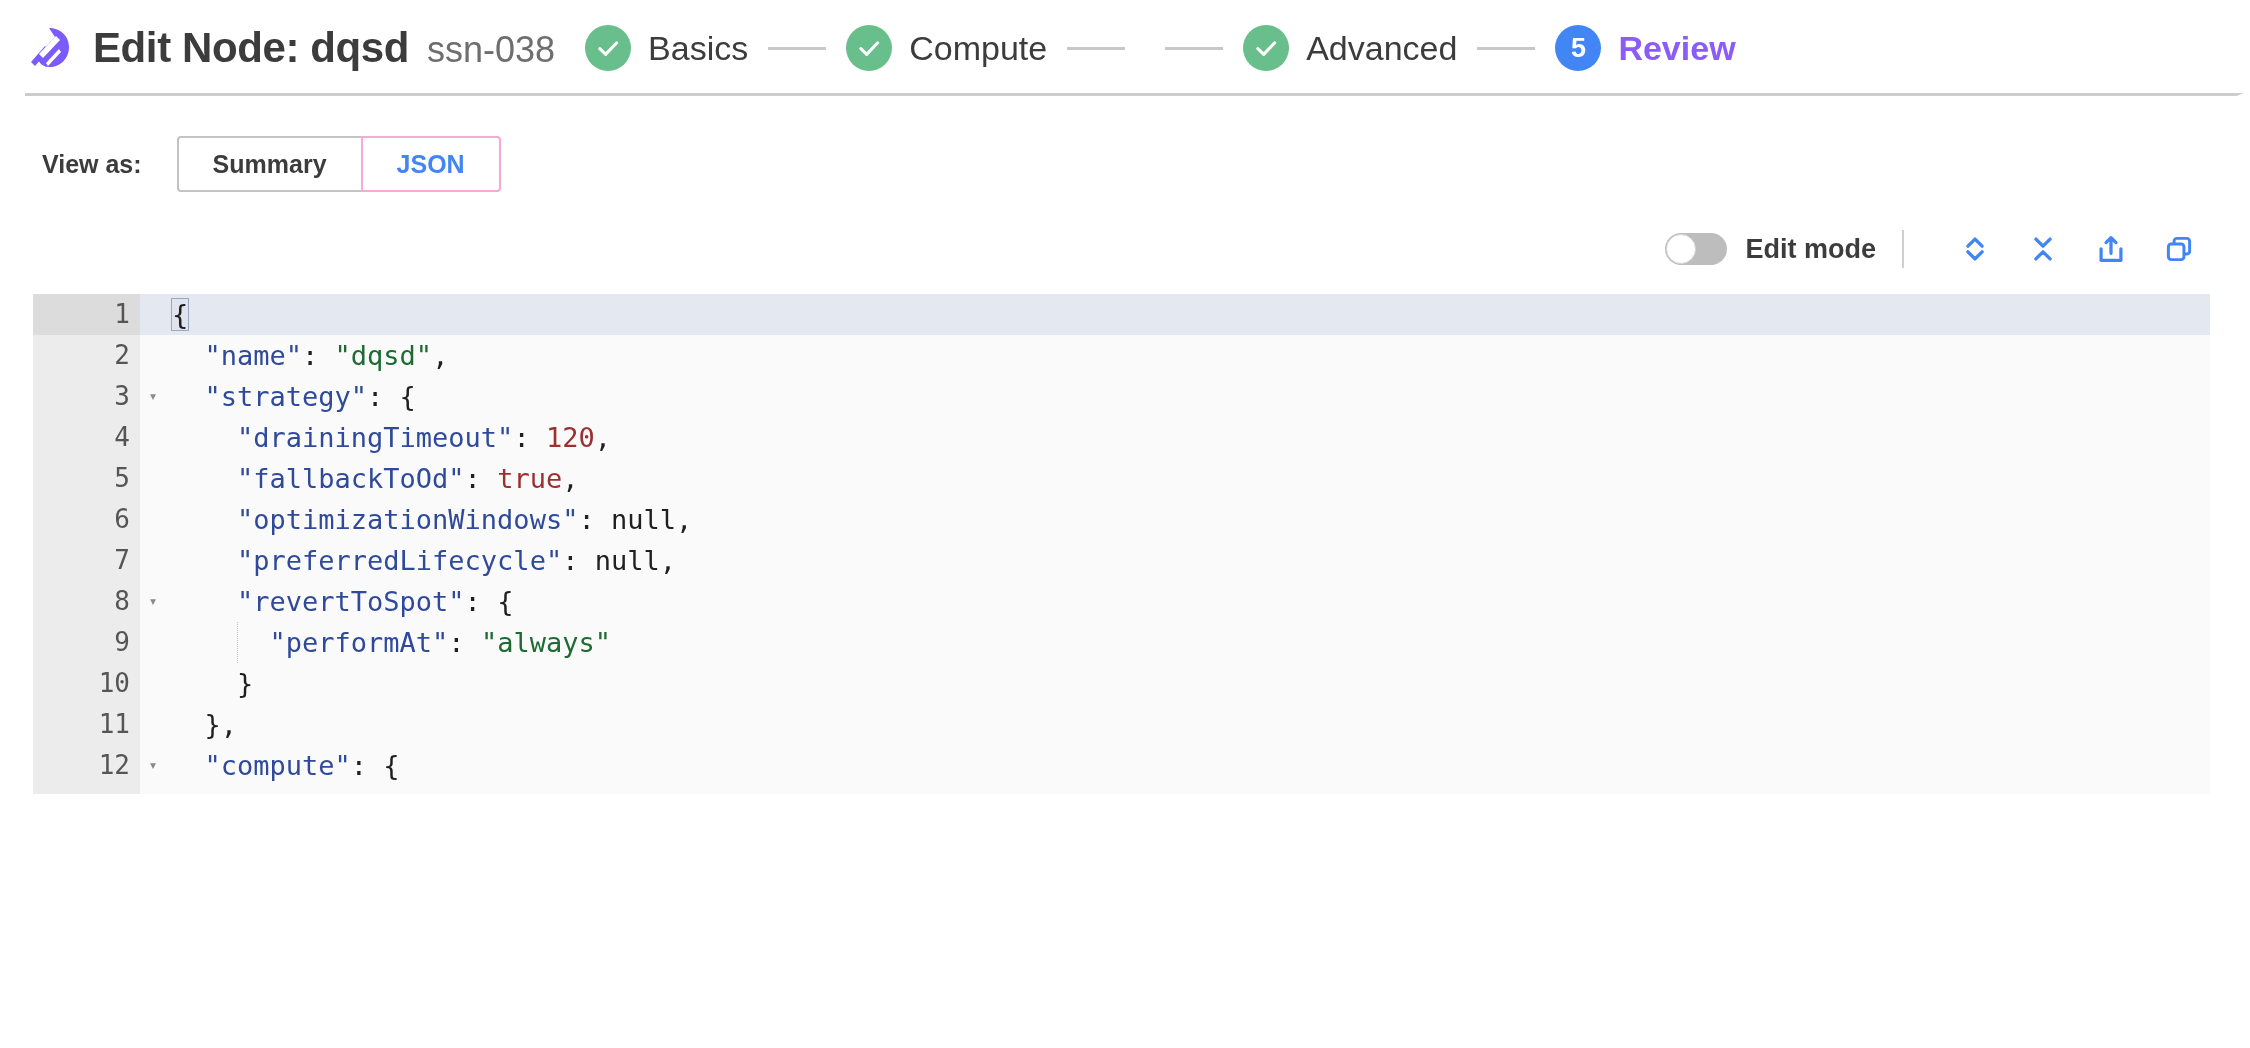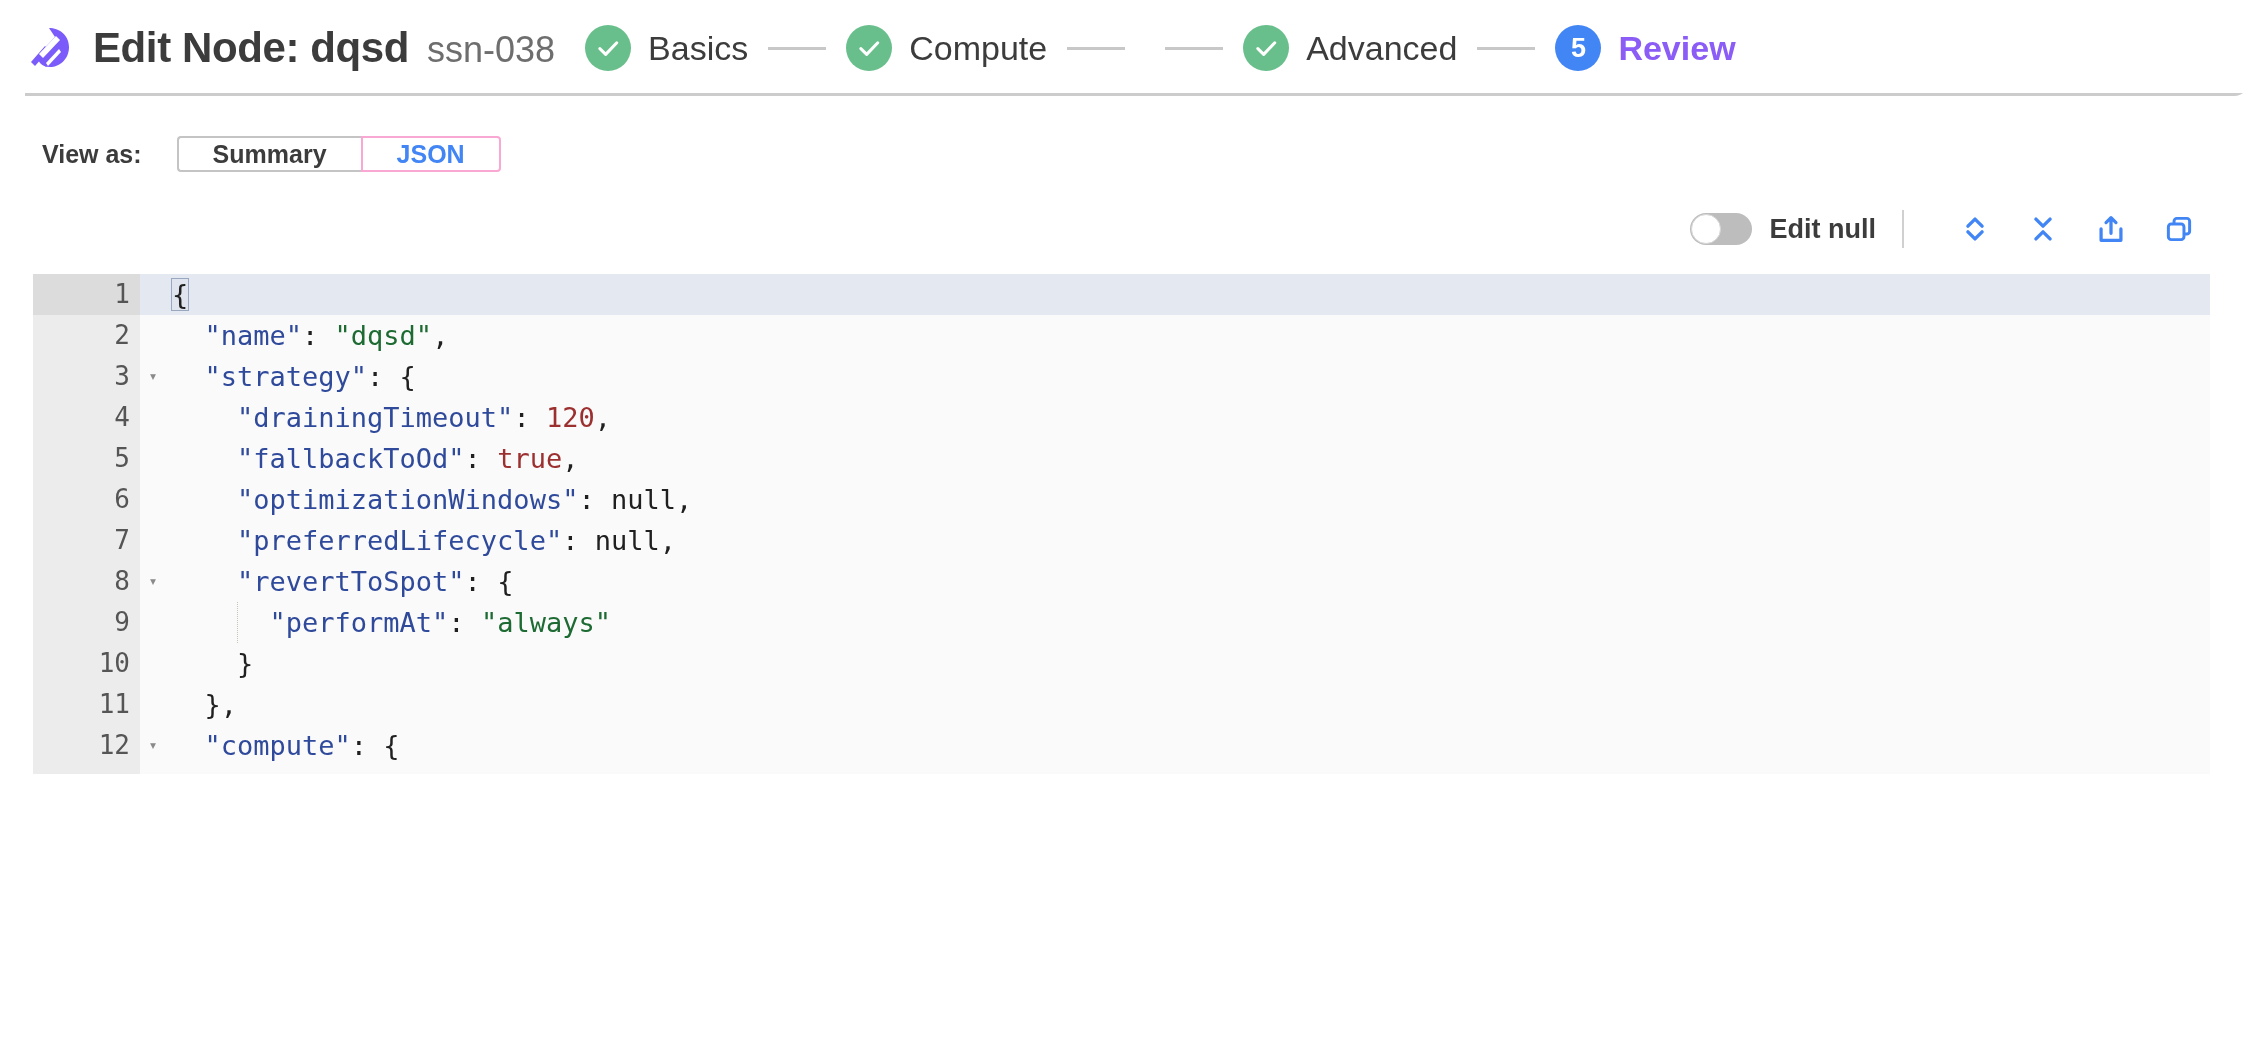--- a/index.html
+++ b/index.html
@@ -105,21 +105,21 @@
     padding: 40px 0 0 42px;
   }
   .viewas-label {
     font-size: 25px;
     font-weight: bold;
     color: #3c3c3c;
     margin-right: 35px;
   }
   .segmented {
     display: flex;
-    height: 36px;
+    height: 56px;
   }
   .seg-btn {
     display: flex;
     align-items: center;
     justify-content: center;
     padding: 0 34px;
     font-size: 25px;
     font-weight: bold;
     background: #ffffff;
     cursor: pointer;
@@ -317,21 +317,21 @@
   <div class="segmented">
     <div class="seg-btn inactive">Summary</div>
     <div class="seg-btn active">JSON</div>
   </div>
 </div>
 
 <div class="toolbar">
   <div class="toggle">
     <div class="knob"></div>
   </div>
-  <span class="toolbar-label toggle-label">Edit null</span>
+  <span class="toolbar-label toggle-label">Edit mode</span>
 
   <div class="tb-divider"></div>
 
   <div class="tb-icon">
     <svg viewBox="0 0 24 24" width="34" height="34">
       <path d="M7 10 L12 5 L17 10" fill="none" stroke="#4285f4" stroke-width="2.4" stroke-linecap="round" stroke-linejoin="round"></path>
       <path d="M7 14 L12 19 L17 14" fill="none" stroke="#4285f4" stroke-width="2.4" stroke-linecap="round" stroke-linejoin="round"></path>
     </svg>
   </div>
 

